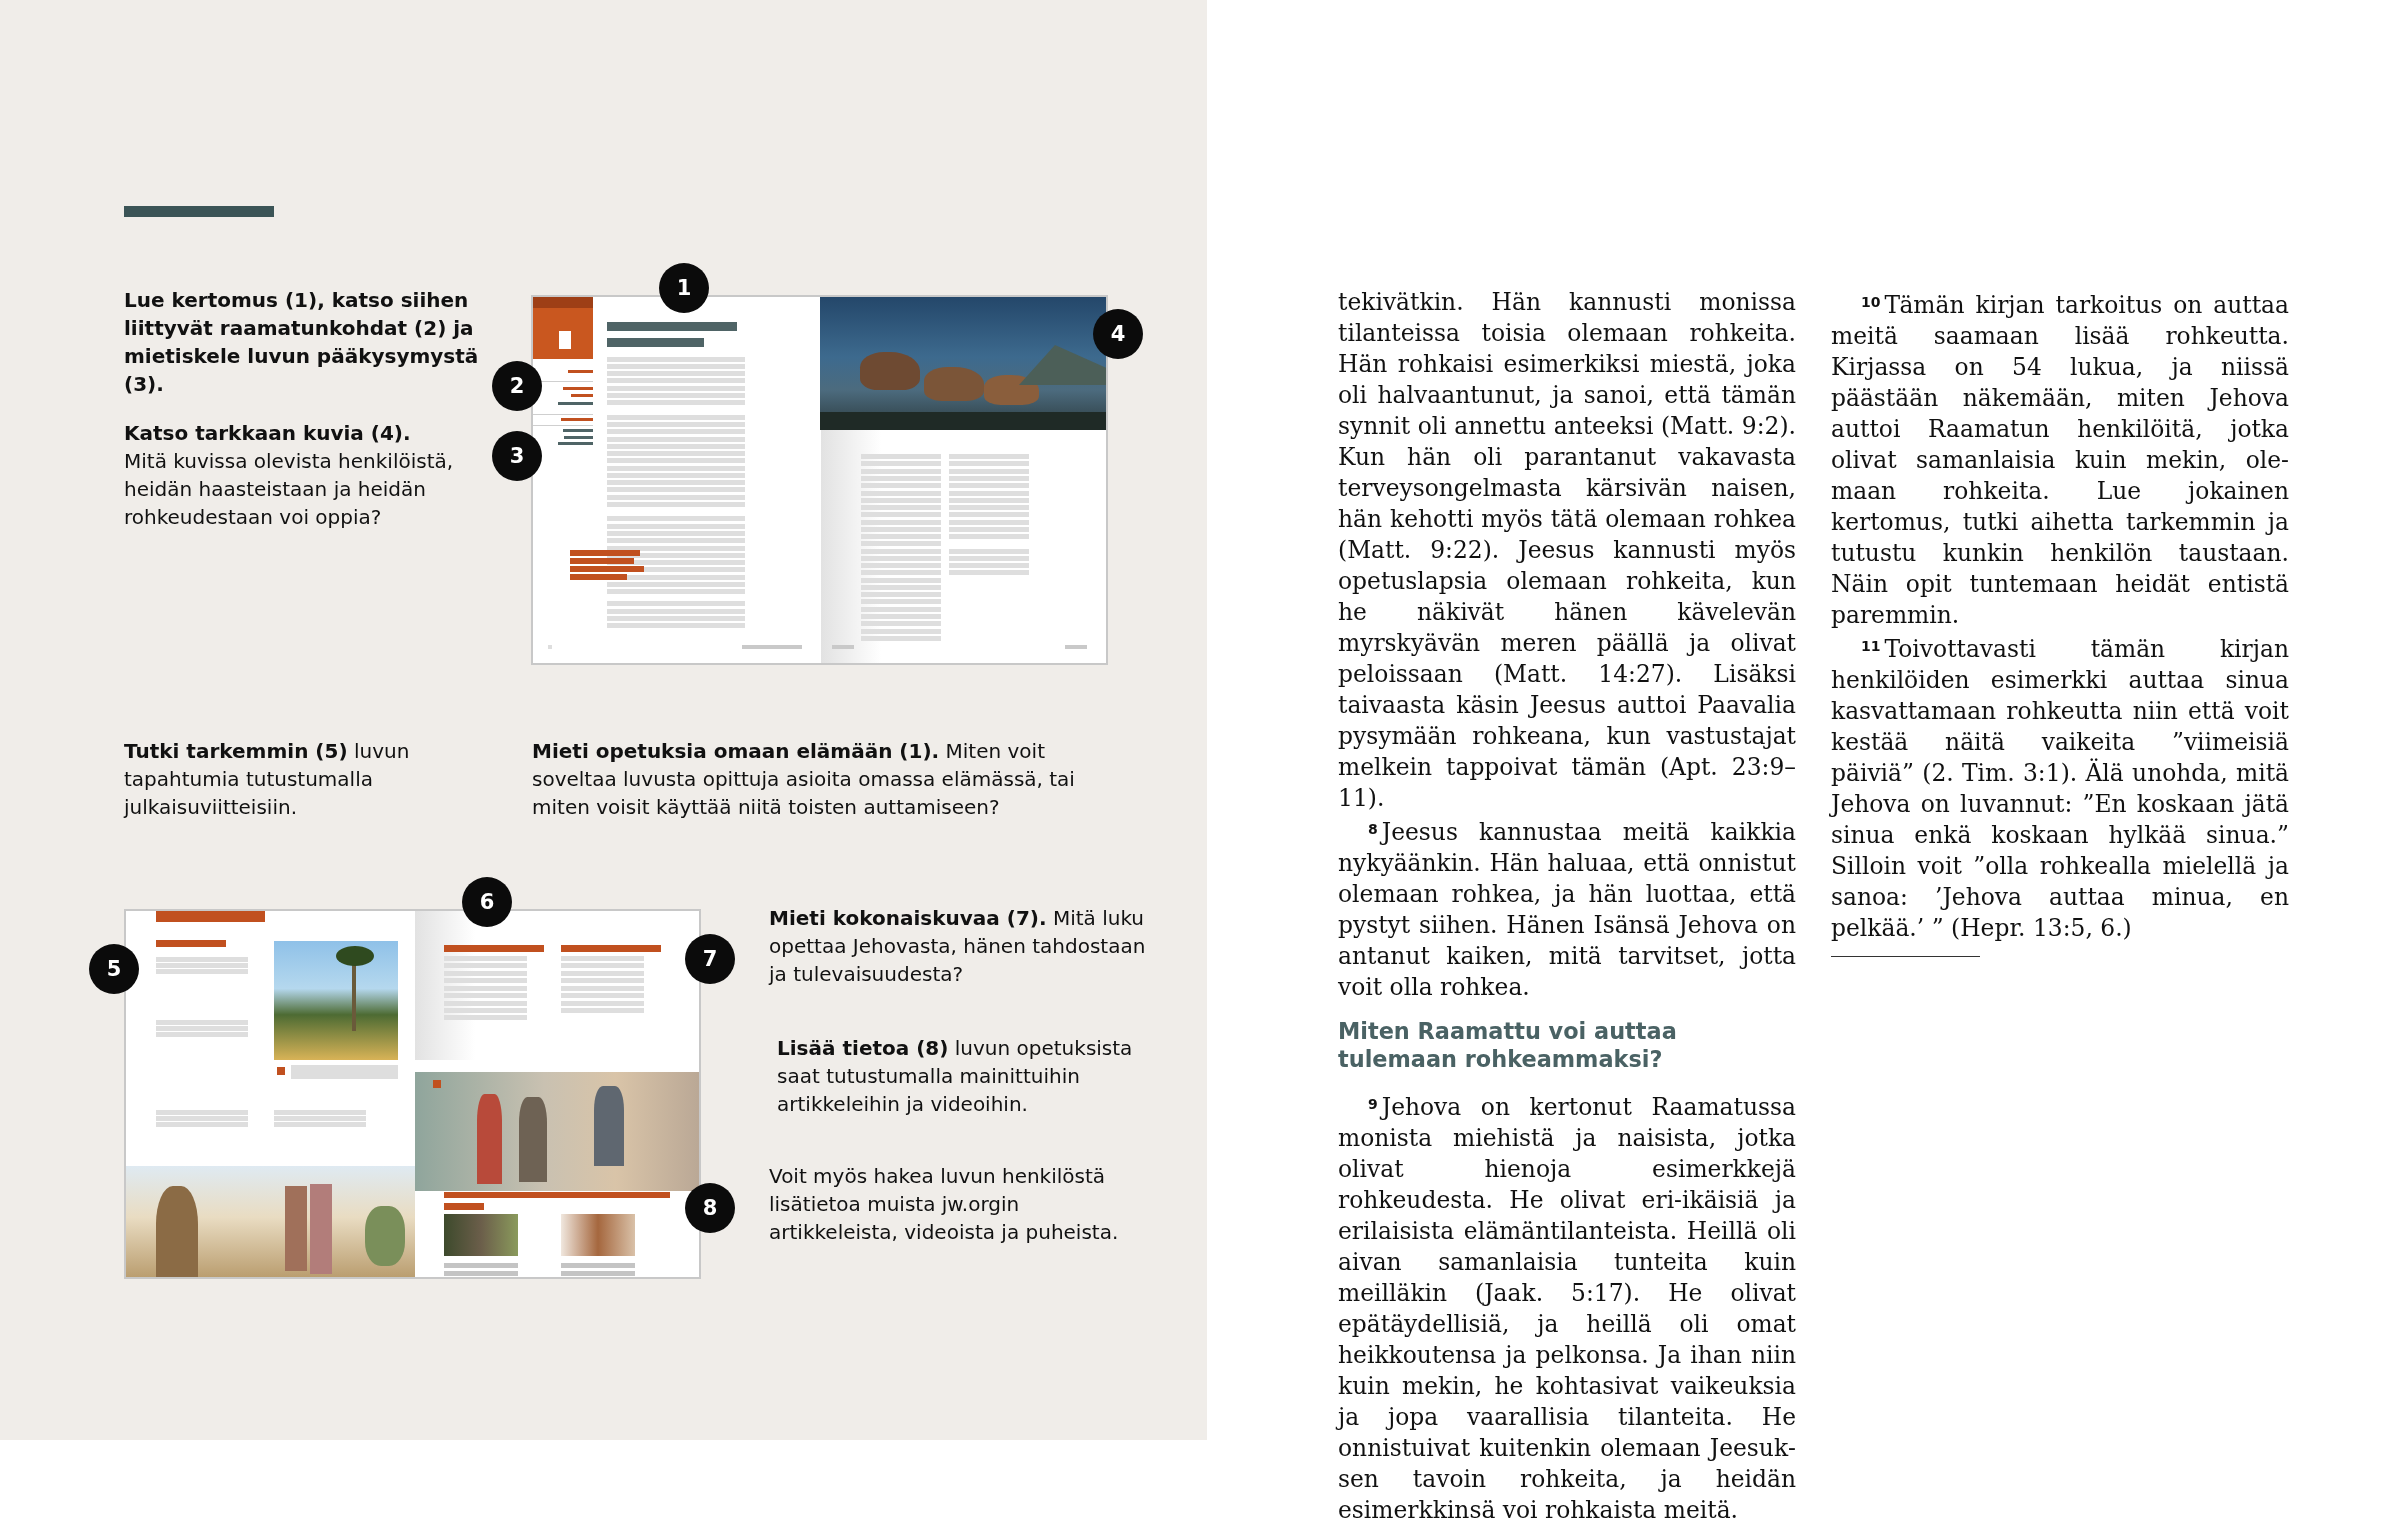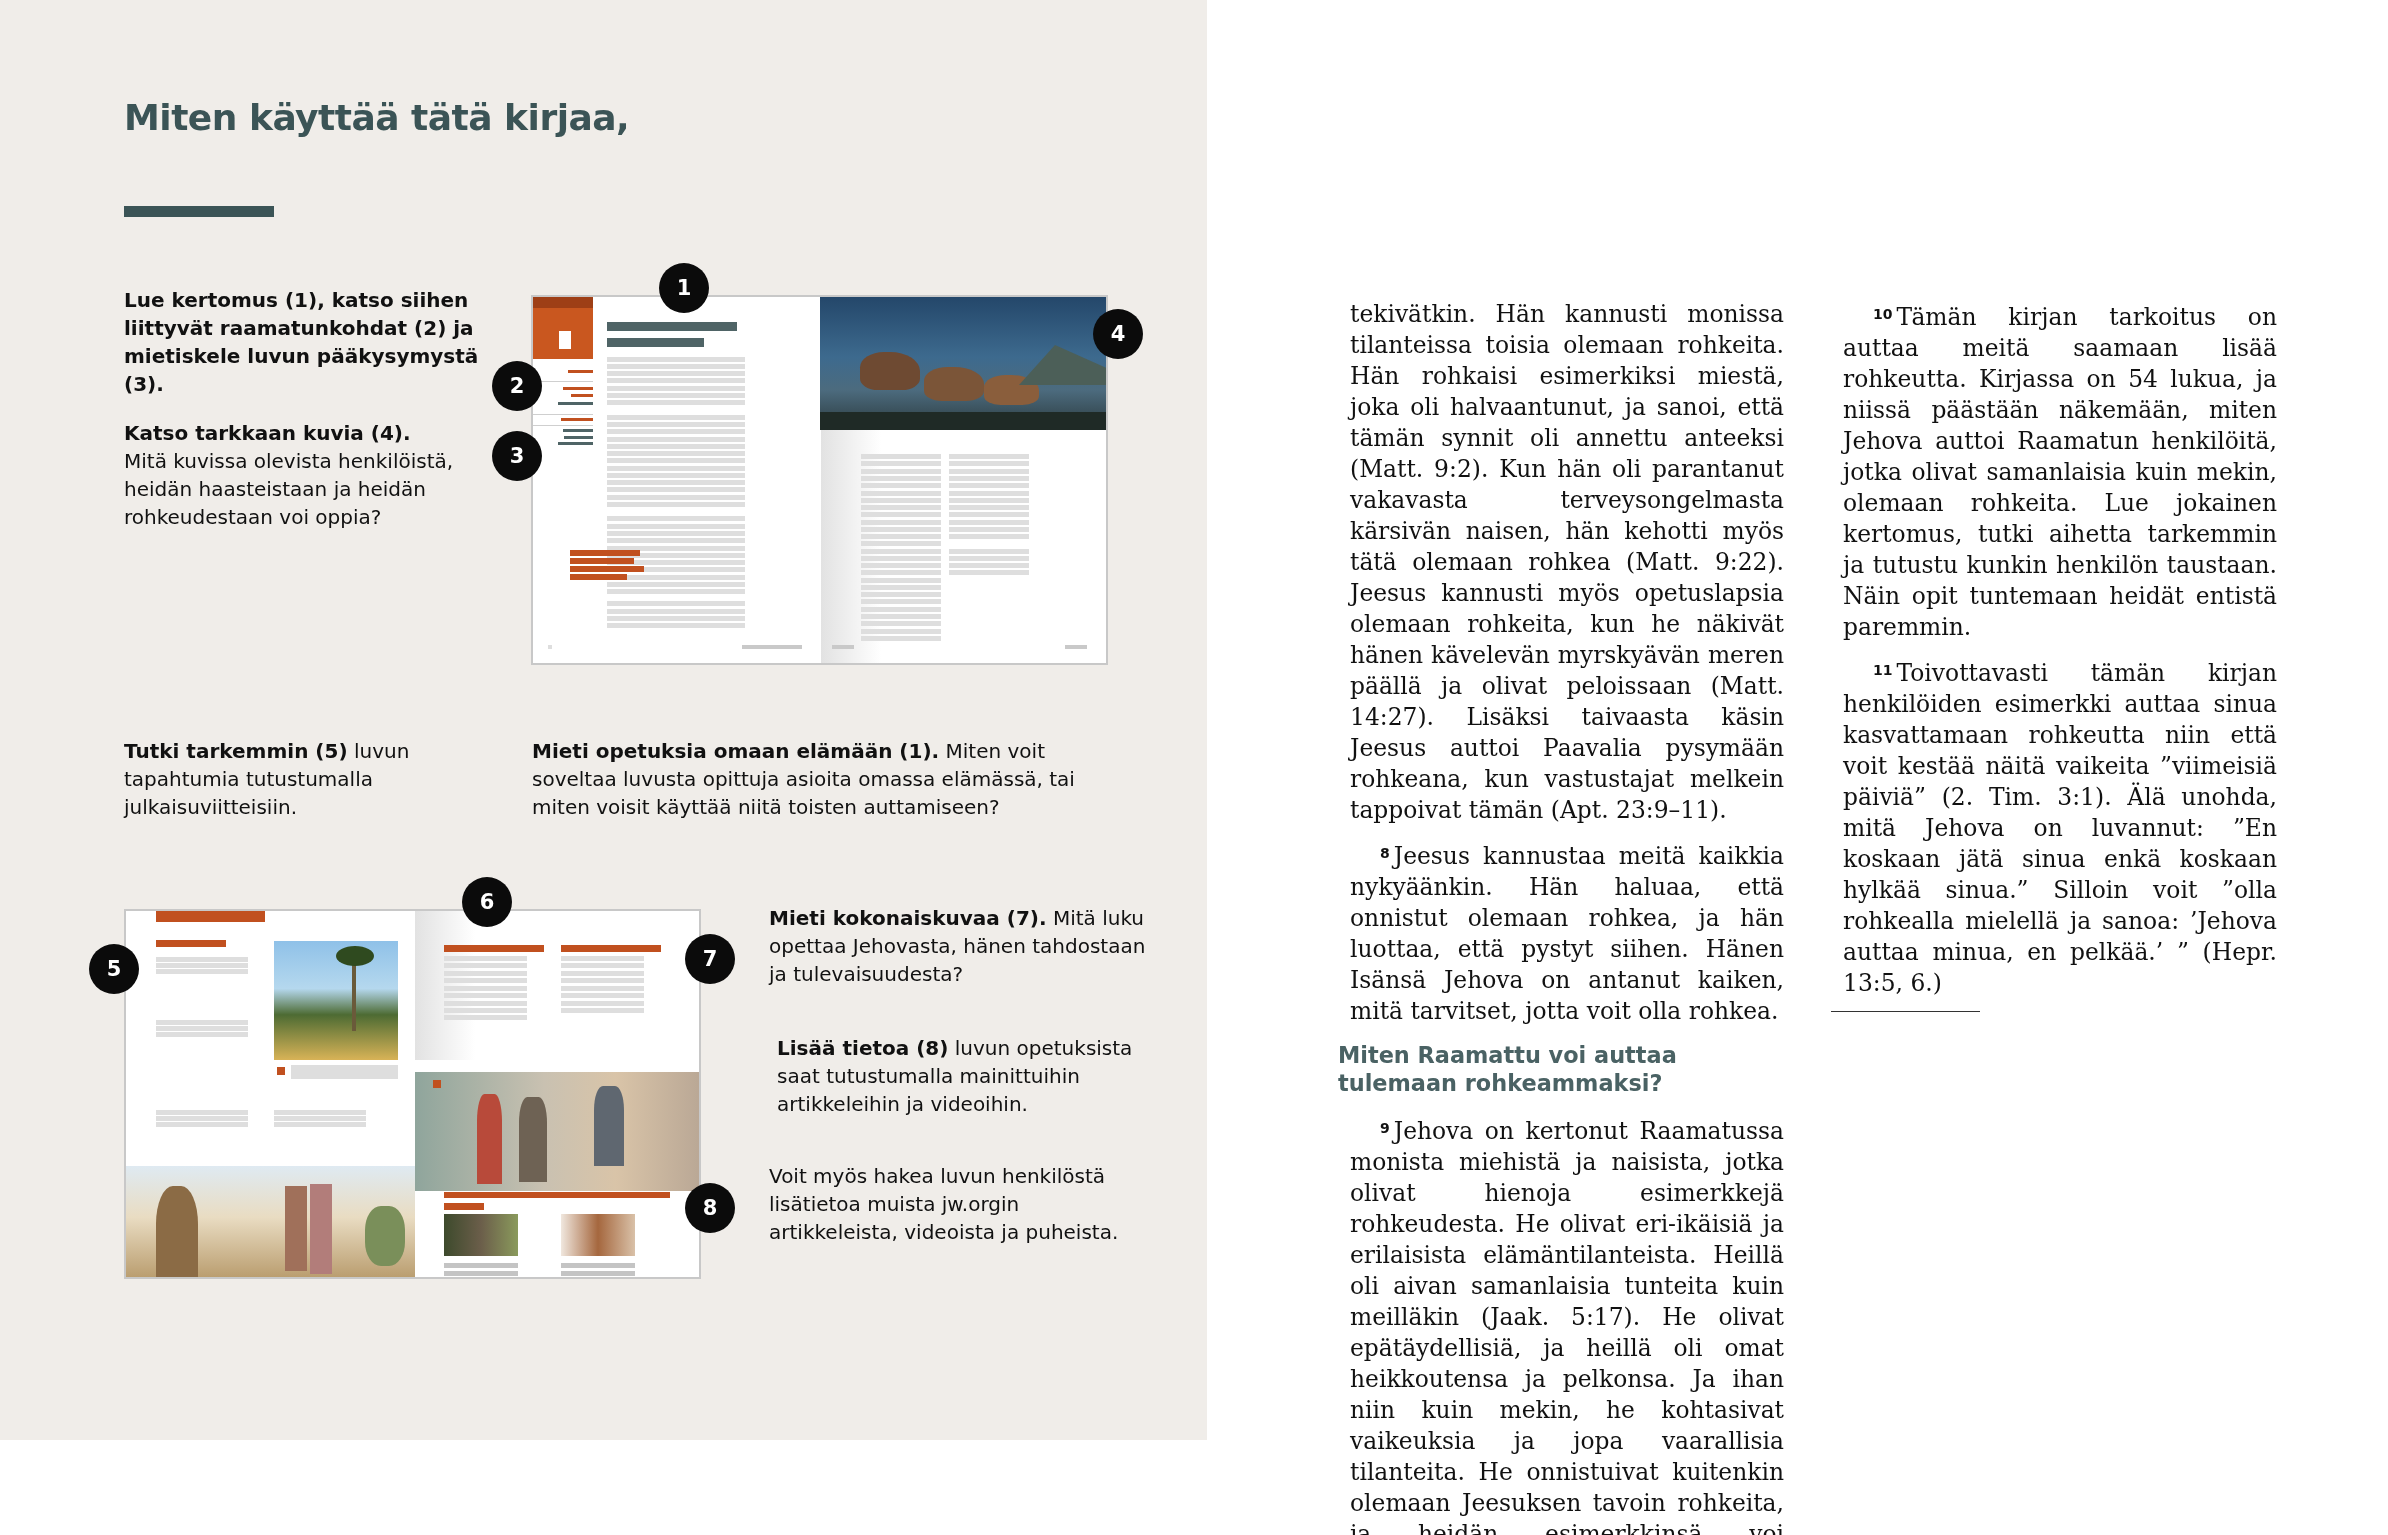--- a/index.html
+++ b/index.html
@@ -21,35 +21,34 @@
   .s2{left:124px;top:909px;width:577px;height:370px;}
   .gline{position:absolute;height:8px;background:#dedede;}
   .oline{position:absolute;background:#c1501f;}
   .dline{position:absolute;background:#4f6466;}
   .hair{position:absolute;height:1px;background:#cfcfcf;}
   .photo{position:absolute;overflow:hidden;}
   .gutter{position:absolute;top:0;bottom:0;width:60px;background:linear-gradient(90deg,#e2e2e2,#ffffff);}
   
   .col{position:absolute;top:287px;width:458px;font-family:"DejaVu Serif","Liberation Serif",serif;
        font-size:23.4px;line-height:31px;text-align:justify;color:#111;hyphens:manual;}
-  .col p{margin:12px;}
+  .col p{margin:0;}
   .col p.ind{text-indent:30px;}
   .col sup{font-size:14px;vertical-align:6px;font-weight:bold;font-family:"DejaVu Sans",sans-serif;margin-right:4px;}
   .subhead{font-family:"DejaVu Sans",sans-serif;color:#4a6264;font-size:22.4px;line-height:28px;font-weight:600;
            margin:14px 0 16px 0 !important;text-align:left;}
   .rule{width:149px;height:1px;background:#333;margin:12px 0 8px 0;}
   .qnote{font-family:"DejaVu Sans",sans-serif;font-size:18.4px;line-height:23.4px;text-align:left;color:#111;}
 </style>
 </head>
 <body>
 
 <div class="panel"></div>
 
 <h1 class="title">
-  <span>Miten käyttää tätä kirjaa,</span>
 </h1>
 <div class="title-bar"></div>
 
 <div class="step" style="left:124px;top:286px;width:358px;">
   <b>Lue kertomus (1), katso siihen liittyvät raamatunkohdat (2) ja mietiskele luvun pääkysymystä (3).</b>
 </div>
 <div class="step" style="left:124px;top:419px;width:338px;">
   <b>Katso tarkkaan kuvia (4).</b><br>
   <span>Mitä kuvissa olevista henkilöistä, heidän haasteistaan ja heidän rohkeudestaan voi oppia?</span>
 </div>

